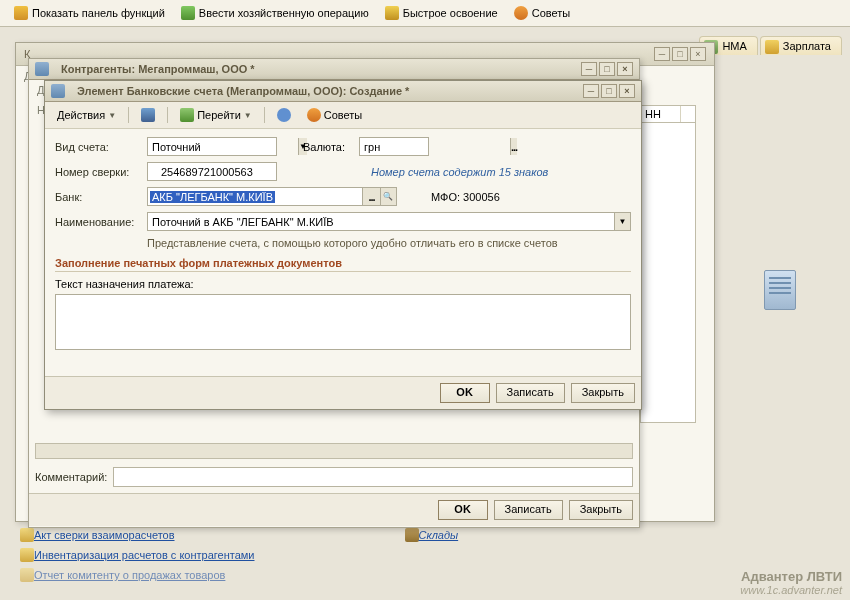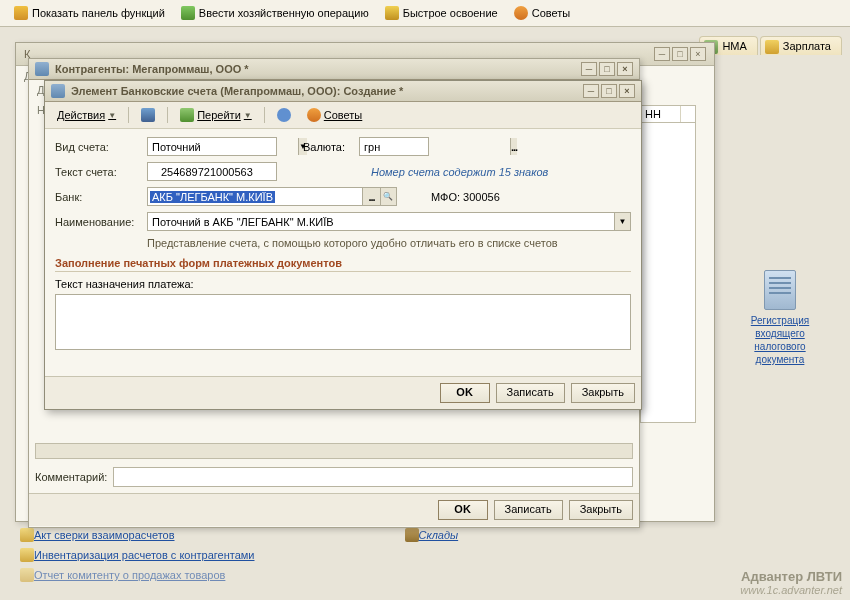--- a/index.html
+++ b/index.html
@@ -20,24 +20,24 @@
 
 .parent-window { position: absolute; left: 28px; top: 58px; width: 612px; height: 470px; background: #f8f6ee; border: 1px solid #a8a490; box-shadow: 2px 2px 6px rgba(0,0,0,0.2); z-index: 5; }
 .parent-body { padding-top: 0; height: calc(100% - 22px); display: flex; flex-direction: column; }
 .parent-spacer { flex: 1; }
 .parent-scroll { height: 16px; background: #e8e4d4; border: 1px solid #c0bca8; margin: 2px 6px; position: relative; }
 .comment-row { display: flex; align-items: center; gap: 6px; padding: 6px; }
 .comment-input { flex: 1; height: 20px; border: 1px solid #b8b4a0; background: #fff; padding: 0 4px; }
 .parent-btnbar { display: flex; justify-content: flex-end; gap: 6px; padding: 6px; background: #f0ece0; border-top: 1px solid #c8c4b0; }
 
 .main-window { position: absolute; left: 44px; top: 80px; width: 598px; height: 330px; background: #f8f6ee; border: 1px solid #908c78; box-shadow: 3px 3px 8px rgba(0,0,0,0.3); z-index: 10; }
-.main-title { background: linear-gradient(#e8e4d4,#d4d0bc); padding: 3px 6px; display: flex; align-items: center; gap: 6px; border-bottom: 1px solid #a09880; color: #605840; font-weight: bold; }
+.main-title { background: linear-gradient(#e8e4d4,#d4d0bc); padding: 3px 6px; display: flex; align-items: center; gap: 12px; border-bottom: 1px solid #a09880; color: #605840; font-weight: bold; }
 .title-ico { width: 14px; height: 14px; background: linear-gradient(#90b0d0,#6088b0); border-radius: 2px; }
 .toolbar { display: flex; align-items: center; gap: 4px; padding: 3px 6px; background: #f0ece0; border-bottom: 1px solid #d0ccb8; }
-.tb-btn { display: flex; align-items: center; gap: 3px; padding: 2px 5px; cursor: pointer; border: 1px solid transparent; text-decoration: underline; }
+.tb-btn { display: flex; align-items: center; gap: 3px; padding: 2px 5px; cursor: pointer; border: 1px solid transparent; }
 .tb-dd { width: 8px; font-size: 8px; color: #606050; }
 .tb-sep { width: 1px; height: 16px; background: #c0bca8; margin: 0 2px; }
 .tb-ico { width: 14px; height: 14px; display: inline-block; }
 .tb-ico.save { background: linear-gradient(#70a0d0,#406090); border-radius: 2px; }
 .tb-ico.go { background: linear-gradient(#90c870,#509030); border-radius: 2px; }
 .tb-ico.help { background: #6090d0; border-radius: 7px; }
 .tb-ico.tips { background: linear-gradient(#f0a040,#d07020); border-radius: 7px; }
 
 .form-body { padding: 8px 10px; }
 .form-row { display: flex; align-items: center; margin-bottom: 6px; gap: 6px; }
@@ -198,21 +198,21 @@
         <div class="dd-btn">▼</div>
       </div>
       <span style="margin-left:20px;width:50px;">Валюта:</span>
       <div class="dd-field" style="width:70px;">
         <input value="грн" style="">
         <div class="dots-btn">...</div>
       </div>
     </div>
 
     <div class="form-row">
-      <span class="form-label">Текст счета:</span>
+      <span class="form-label">Номер сверки:</span>
       <input class="txt-field" style="width: 130px;" value="254689721000563">
       <span class="hint-link" style="margin-left:88px;font-style:italic;">Номер счета содержит 15 знаков</span>
     </div>
 
     <div class="form-row">
       <span class="form-label">Банк:</span>
       <div class="dd-field" style="width:250px;">
         <div style="flex:1;padding:0 2px;overflow:hidden;"><span class="bank-sel">АКБ "ЛЕГБАНК" М.КИЇВ</span></div>
         <div class="dots-btn">...</div>
         <div class="dd-btn">🔍</div>
@@ -239,21 +239,20 @@
 
   <div class="btnbar">
     <div class="btn primary">OK</div>
     <div class="btn">Записать</div>
     <div class="btn">Закрыть</div>
   </div>
 </div>
 
 <div class="right-panel">
   <div class="right-ico"></div>
-  <a class="right-link">Регистрация входящего налогового документа</a>
 </div>
 
 <div class="bottom-links">
   <div class="row">
     <a class="blink">
         <span class="blink-ico"></span>
         <span>Акт сверки взаиморасчетов</span>
       </a>
     <a class="blink" style="margin-left:190px;font-style:italic;">
         <span class="blink-ico b"></span>

